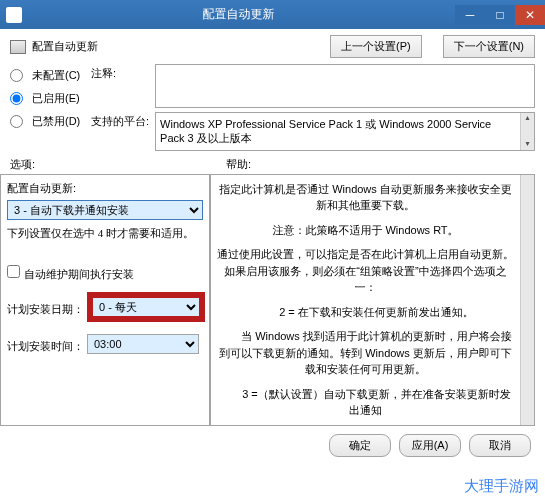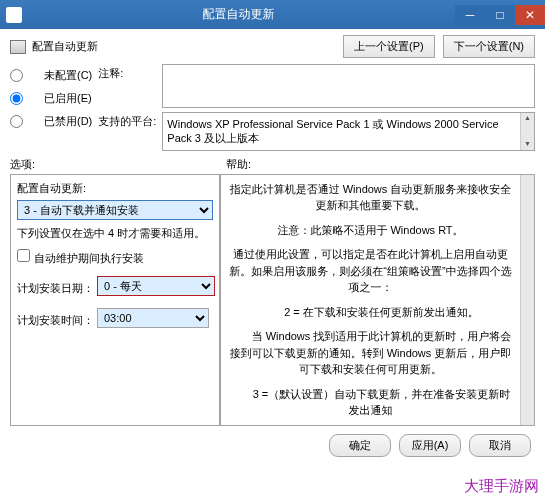--- a/index.html
+++ b/index.html
@@ -10,56 +10,56 @@
 .titlebar .title { flex: 1; text-align: center; font-size: 12px; }
 .titlebar .ctrl { display: flex; }
 .titlebar .ctrl button { width: 30px; height: 20px; border: none; color: #fff; font-size: 12px; cursor: pointer; }
 .min { background: #2f6cae; }
 .max { background: #2f6cae; }
 .close { background: #c74632; }
 
 .toprow { display: flex; align-items: center; padding: 6px 10px 4px 10px; }
 .toprow .left { display: flex; align-items: center; gap: 6px; flex: 1; }
 .toprow .left .ticon { width: 16px; height: 14px; border: 1px solid #777; display: inline-block; background: linear-gradient(#eee,#ccc); }
-.toprow .btns { display: flex; gap: 8px; }
+.toprow .btns { display: flex; gap: 21px; }
 .btn { border: 1px solid #a4a4a4; background: linear-gradient(#f8f8f8,#e6e6e6); padding: 3px 10px; font-size: 11px; cursor: pointer; }
 
 .cfg-area { display: flex; padding: 2px 10px 0 10px; gap: 6px; }
 .radios { display: flex; flex-direction: column; gap: 8px; padding-top: 4px; min-width: 75px; }
-.radios label { display: flex; align-items: center; gap: 21px; }
+.radios label { display: flex; align-items: center; gap: 9px; }
 .rightform { flex: 1; display: flex; flex-direction: column; gap: 4px; }
 .row { display: flex; gap: 6px; align-items: flex-start; }
 .row .lbl { min-width: 58px; padding-top: 2px; }
 .row textarea { flex: 1; border: 1px solid #a4a4a4; resize: none; height: 44px; font-family: inherit; font-size: 11px; padding: 2px; }
 .platform { flex: 1; border: 1px solid #a4a4a4; padding: 4px 16px 4px 4px; font-size: 11px; line-height: 1.3; position: relative; }
 .platform .sbv { position: absolute; right: 0; top: 0; bottom: 0; width: 14px; background: #e8e8e8; border-left: 1px solid #ccc; display:flex; flex-direction:column; justify-content:space-between; align-items:center; font-size:8px; color:#555;}
 
 .labels2 { display: flex; padding: 6px 10px 2px 10px; }
 .labels2 .l1 { flex: 0 0 216px; }
 
-.lower { display: flex; padding: 0 10px 0 10px; gap: 0; height: 252px; }
+.lower { display: flex; padding: 0 10px 0 0; gap: 0; height: 252px; }
 .leftpane { width: 210px; border: 1px solid #a4a4a4; padding: 6px; overflow: auto; }
 .leftpane .hd { margin-bottom: 4px; }
 .leftpane select { width: 100%; border: 1px solid #3a7abd; background: #dbeeff; padding: 2px; font-size: 11px; margin-bottom: 6px; }
-.leftpane .note { margin-bottom: 8px; }
+.leftpane .note { margin-bottom: 24px; font-family: Liberation Serif, serif; }
 .leftpane label input[type="checkbox"] { margin-right: 4px; }
 .leftpane .chkrow { margin-bottom: 10px; }
 .leftpane .grid { display: grid; grid-template-columns: 80px 1fr; row-gap: 6px; align-items: center; }
-.leftpane .daysel { border: 1px solid #b91c1c; background: #dbeeff; padding: 2px; font-size: 11px; width: 118px; }
+.leftpane .daysel { border: 6px solid #b91c1c; background: #dbeeff; padding: 2px; font-size: 11px; width: 118px; }
 .leftpane .timesel { border: 1px solid #a4a4a4; padding: 2px; font-size: 11px; width: 112px; }
 
 .rightpane { flex: 1; border: 1px solid #a4a4a4; position: relative; }
 .rightpane .inner { position:absolute; inset:0 14px 0 0; padding: 6px; overflow: hidden; font-size: 11px; line-height: 1.5; }
 .rightpane .inner p { margin-bottom: 8px; text-align: center; }
 .rightpane .sbv { position: absolute; right: 0; top: 0; bottom: 0; width: 14px; background: #e8e8e8; border-left: 1px solid #ccc; }
 
 .footer { display: flex; justify-content: flex-end; gap: 8px; padding: 8px 14px; }
 .footer .btn { min-width: 62px; border-radius: 9px; }
 
-.watermark { position: absolute; right: 6px; bottom: 4px; font-family: KaiTi, serif; font-size: 15px; color: #a21caf; text-shadow: 0 0 3px #fff; }
+.watermark { position: absolute; right: 6px; bottom: 4px; font-family: KaiTi, serif; font-size: 15px; color: #3b82f6; text-shadow: 0 0 3px #fff; }
 </style>
 </head>
 <body>
 
 <div class="titlebar">
   <span class="icon"></span>
   <span class="title">配置自动更新</span>
   <div class="ctrl">
     <button class="min">─</button>
     <button class="max">□</button>

